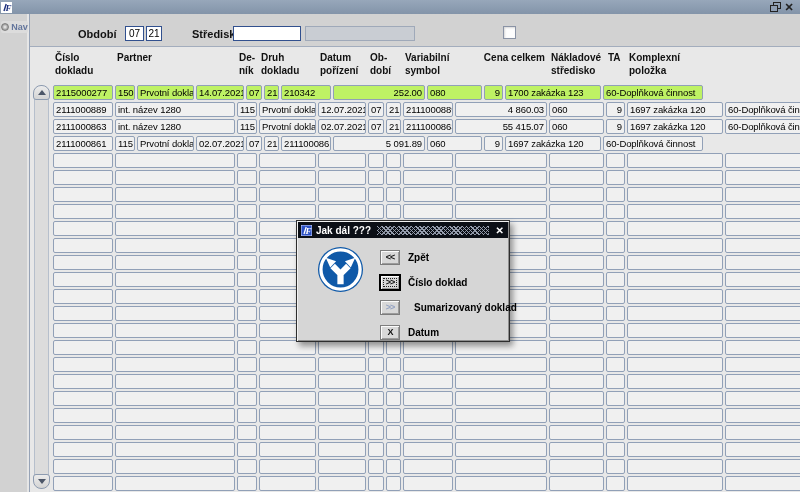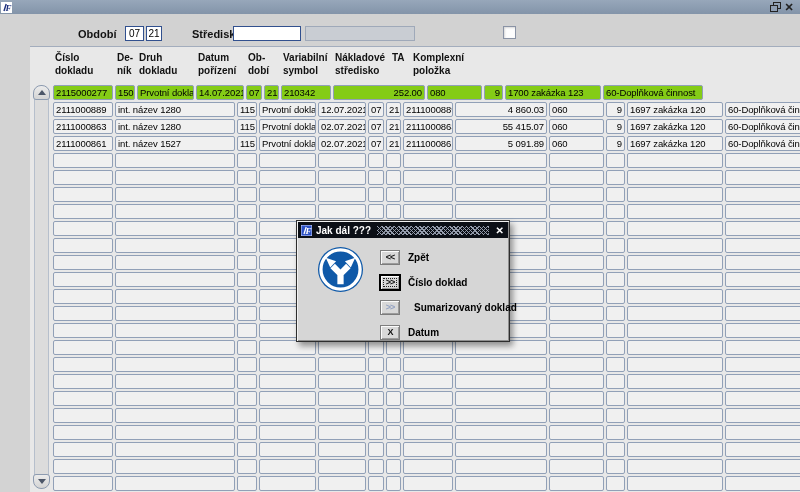--- a/index.html
+++ b/index.html
@@ -65,21 +65,21 @@
            line-height:13px; white-space:nowrap; padding:0 2px; }
   .hcell.r { text-align:right; }
   .rows { position:absolute; left:23px; top:38px; width:780px; bottom:0; overflow:hidden; }
   .trow { display:flex; gap:2px; margin-bottom:2px; height:15px; }
   .cell {
     flex:0 0 auto; height:15px; background:#f0f0f0;
     border:1px solid #91a0b7; border-radius:2px;
     font-size:9.5px; letter-spacing:-0.1px; line-height:13px; color:#000;
     padding:0 2px; white-space:nowrap; overflow:hidden;
   }
-  .trow.sel .cell { background:#84cc16; }
+  .trow.sel .cell { background:#bef264; }
   .cell.r { text-align:right; }
   
   .scroll-track { position:absolute; left:4px; top:39px; width:15px; bottom:4px;
                   background:#dcdcdc; border:1px solid #b6bfcc; border-radius:7px; }
   .scroll-btn { position:absolute; left:3px; width:17px; height:15px;
                 background:linear-gradient(#ececec,#d4d4d4);
                 border:1px solid #8d9bb0; display:flex; align-items:center; justify-content:center; }
   .scroll-btn.up   { top:38px;  border-radius:8px 8px 3px 3px; }
   .scroll-btn.down { bottom:3px; border-radius:3px 3px 8px 8px; }
   .tri-up   { width:0; height:0; border-left:4px solid transparent; border-right:4px solid transparent; border-bottom:5px solid #4c5668; }
@@ -132,58 +132,72 @@
     <span class="tb-spacer"></span>
     <span class="tb-btn">
       <svg width="11" height="10" viewBox="0 0 11 10">
           <rect x="3.5" y="0.5" width="7" height="6" fill="none" stroke="#222"></rect>
           <rect x="0.5" y="3.5" width="7" height="6" fill="#8e9eb3" stroke="#222"></rect>
         </svg>
     </span>
     <span class="tb-btn close">✕</span>
   </div>
 
+  <div class="navstrip">
+    <div class="nav-tab">
+      <span class="nav-sphere"></span>
+      <span>Nav</span>
+    </div>
+  </div>
 
   <div class="main">
 
     <div class="controls">
       <span class="ctl-label" style="left:48px; top:14px;">Období</span>
       <input class="ctl-input small" style="left: 95px; top: 12px; width: 19px;" value="07">
       <input class="ctl-input small" style="left: 116px; top: 12px; width: 16px;" value="21">
       <span class="ctl-label" style="left:162px; top:14px;">Středisko</span>
       <input class="ctl-input" style="left: 203px; top: 12px; width: 68px;" value="">
       <span class="ctl-field-disabled" style="left:275px; top:12px; width:110px;"></span>
       <span class="checkbox" style="left:473px; top:12px;"></span>
     </div>
 
     <div class="table-area">
       <div class="hdr-row">
           <div class="hcell" style="width: 60px;">
             <div>Číslo</div>
             <div>dokladu</div>
           </div>
+          <div class="hcell" style="width: 120px;">
+            <div></div>
+            <div>Partner</div>
+          </div>
           <div class="hcell" style="width: 20px;">
             <div>De-</div>
             <div>ník</div>
           </div>
           <div class="hcell" style="width: 57px;">
             <div>Druh</div>
             <div>dokladu</div>
           </div>
           <div class="hcell" style="width: 48px;">
             <div>Datum</div>
             <div>pořízení</div>
           </div>
           <div class="hcell" style="width: 33px;">
             <div>Ob-</div>
             <div>dobí</div>
           </div>
           <div class="hcell" style="width: 50px;">
             <div>Variabilní</div>
             <div>symbol</div>
+          </div>
+          <div class="hcell r" style="width: 92px;">
+            <div></div>
+            <div>Cena celkem</div>
           </div>
           <div class="hcell" style="width: 55px;">
             <div>Nákladové</div>
             <div>středisko</div>
           </div>
           <div class="hcell" style="width: 19px;">
             <div></div>
             <div>TA</div>
           </div>
           <div class="hcell" style="width: 100px;">
@@ -238,21 +252,20 @@
             <div class="cell" style="width: 15px;">21</div>
             <div class="cell" style="width: 50px;">2111000863</div>
             <div class="cell r" style="width: 92px;">55 415.07</div>
             <div class="cell" style="width: 55px;">060</div>
             <div class="cell r" style="width: 19px;">9</div>
             <div class="cell" style="width: 96px;">1697 zakázka 120</div>
             <div class="cell" style="width: 100px;">60-Doplňková činnost</div>
           </div>
           <div class="trow">
             <div class="cell" style="width: 60px;">2111000861</div>
-            <div class="cell" style="width: 120px;">int. název 1527</div>
             <div class="cell r" style="width: 20px;">115</div>
             <div class="cell" style="width: 57px;">Prvotní doklad</div>
             <div class="cell" style="width: 48px;">02.07.2021</div>
             <div class="cell" style="width: 16px;">07</div>
             <div class="cell" style="width: 15px;">21</div>
             <div class="cell" style="width: 50px;">2111000861</div>
             <div class="cell r" style="width: 92px;">5 091.89</div>
             <div class="cell" style="width: 55px;">060</div>
             <div class="cell r" style="width: 19px;">9</div>
             <div class="cell" style="width: 96px;">1697 zakázka 120</div>

